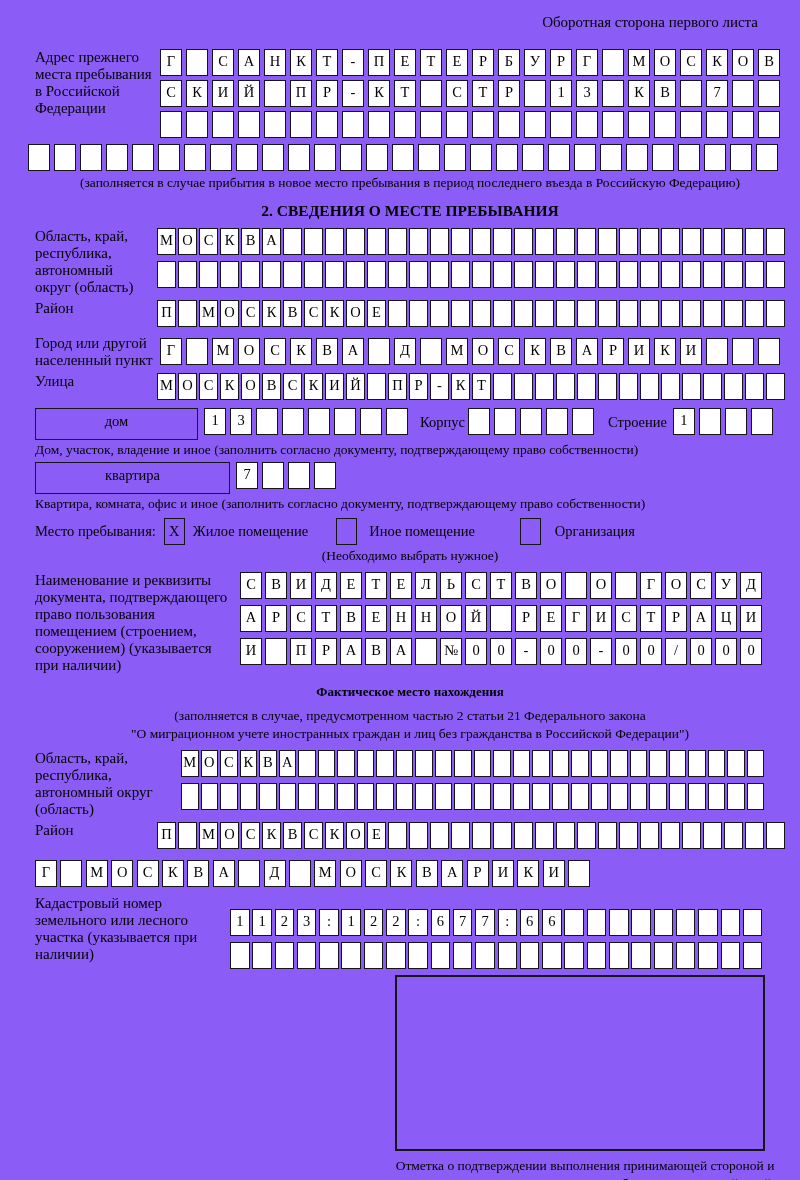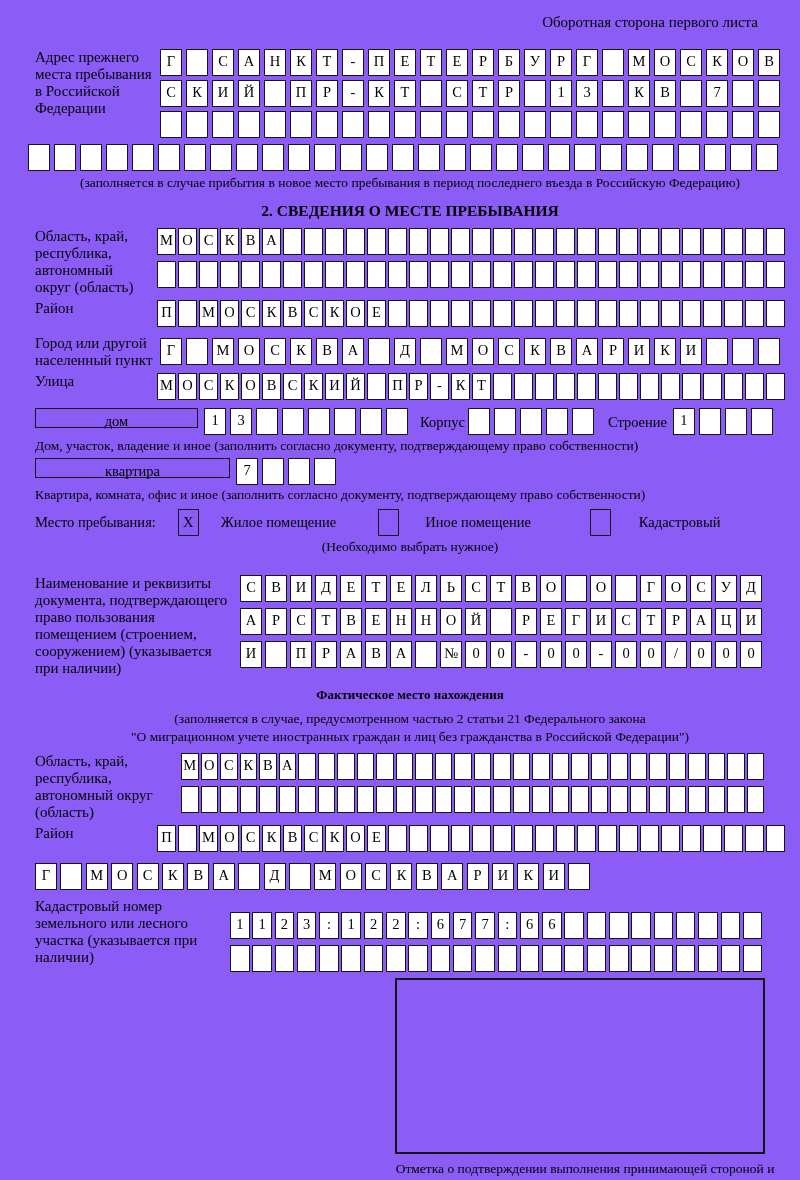--- a/index.html
+++ b/index.html
@@ -26,30 +26,30 @@
   .cw195 .cell { width:17.5px; margin-right:2px; }
   .cw254 .cell { width:22px; margin-right:3.4px; }
   .cw223 .cell { width:19.5px; margin-right:2.8px; }
 
   .note { font-size:13.5px; }
   .fullnote { margin-left:-15px; width:780px; text-align:center; margin-bottom:11px; }
 
   .sec-title { text-align:center; font-weight:bold; font-size:15.5px; margin:4px 0 8px -15px; width:780px; }
 
   .widebox {
-    flex-shrink:0; border:1.8px solid #151515; height:20px;
+    flex-shrink:0; border:1.8px solid #151515; height:32px;
     text-align:center; font-size:14.5px; line-height:25px;
   }
   .inline-lbl { font-size:14.5px; line-height:28px; flex-shrink:0; }
 
   .cbox {
     flex-shrink:0; display:inline-block; border:1.8px solid #151515;
     width:21px; height:27px; text-align:center; font-size:14.5px; line-height:24px;
   }
-  .mp-row { display:flex; align-items:center; margin-top:4px;gap:14px; }
+  .mp-row { display:flex; align-items:center; margin-top:4px; }
   .mp-row .lbl { font-size:14.5px; }
 
   .fact-title { text-align:center; font-weight:bold; font-size:13px; margin:10px 0 8px -15px; width:780px; }
 
   .stamp-box { margin-left:360px; margin-top:2px; width:370px; height:176px; border:2px solid #151515; }
   .stamp-caption { margin-left:345px; margin-top:6px; width:410px; text-align:center; font-size:13.5px; line-height:17.5px; }
 
   .mb2{margin-bottom:2px}.mb4{margin-bottom:4px}.mb6{margin-bottom:6px}
 </style>
 </head>
@@ -390,23 +390,23 @@
   </div>
   <div class="note mb6">Квартира, комната, офис и иное (заполнить согласно документу, подтверждающему право собственности)</div>
 
   <div class="mp-row">
     <span class="lbl">Место пребывания:</span>
     <span class="cbox" style="margin-left:8px;">X</span>
     <span class="lbl" style="margin-left:8px;">Жилое помещение</span>
     <span class="cbox" style="margin-left:28px;"></span>
     <span class="lbl" style="margin-left:12px;">Иное помещение</span>
     <span class="cbox" style="margin-left:45px;"></span>
-    <span class="lbl" style="margin-left:14px;">Кадастровый</span>
-  </div>
-  <div class="note fullnote" style="margin-top:3px;margin-bottom:20px;">(Необходимо выбрать нужное)</div>
+    <span class="lbl" style="margin-left:14px;">Организация</span>
+  </div>
+  <div class="note fullnote" style="margin-top:3px;margin-bottom:8px;">(Необходимо выбрать нужное)</div>
 
   <div class="frow mb4">
     <div class="flabel" style="width:205px;padding-right:10px;">Наименование и реквизиты документа, подтверждающего право пользования помещением (строением, сооружением) (указывается при наличии)</div>
     <div>
       <div class="cellrow cw25" style="margin-bottom:6px;">
           <span class="cell">С</span>
           <span class="cell">В</span>
           <span class="cell">И</span>
           <span class="cell">Д</span>
           <span class="cell">Е</span>

